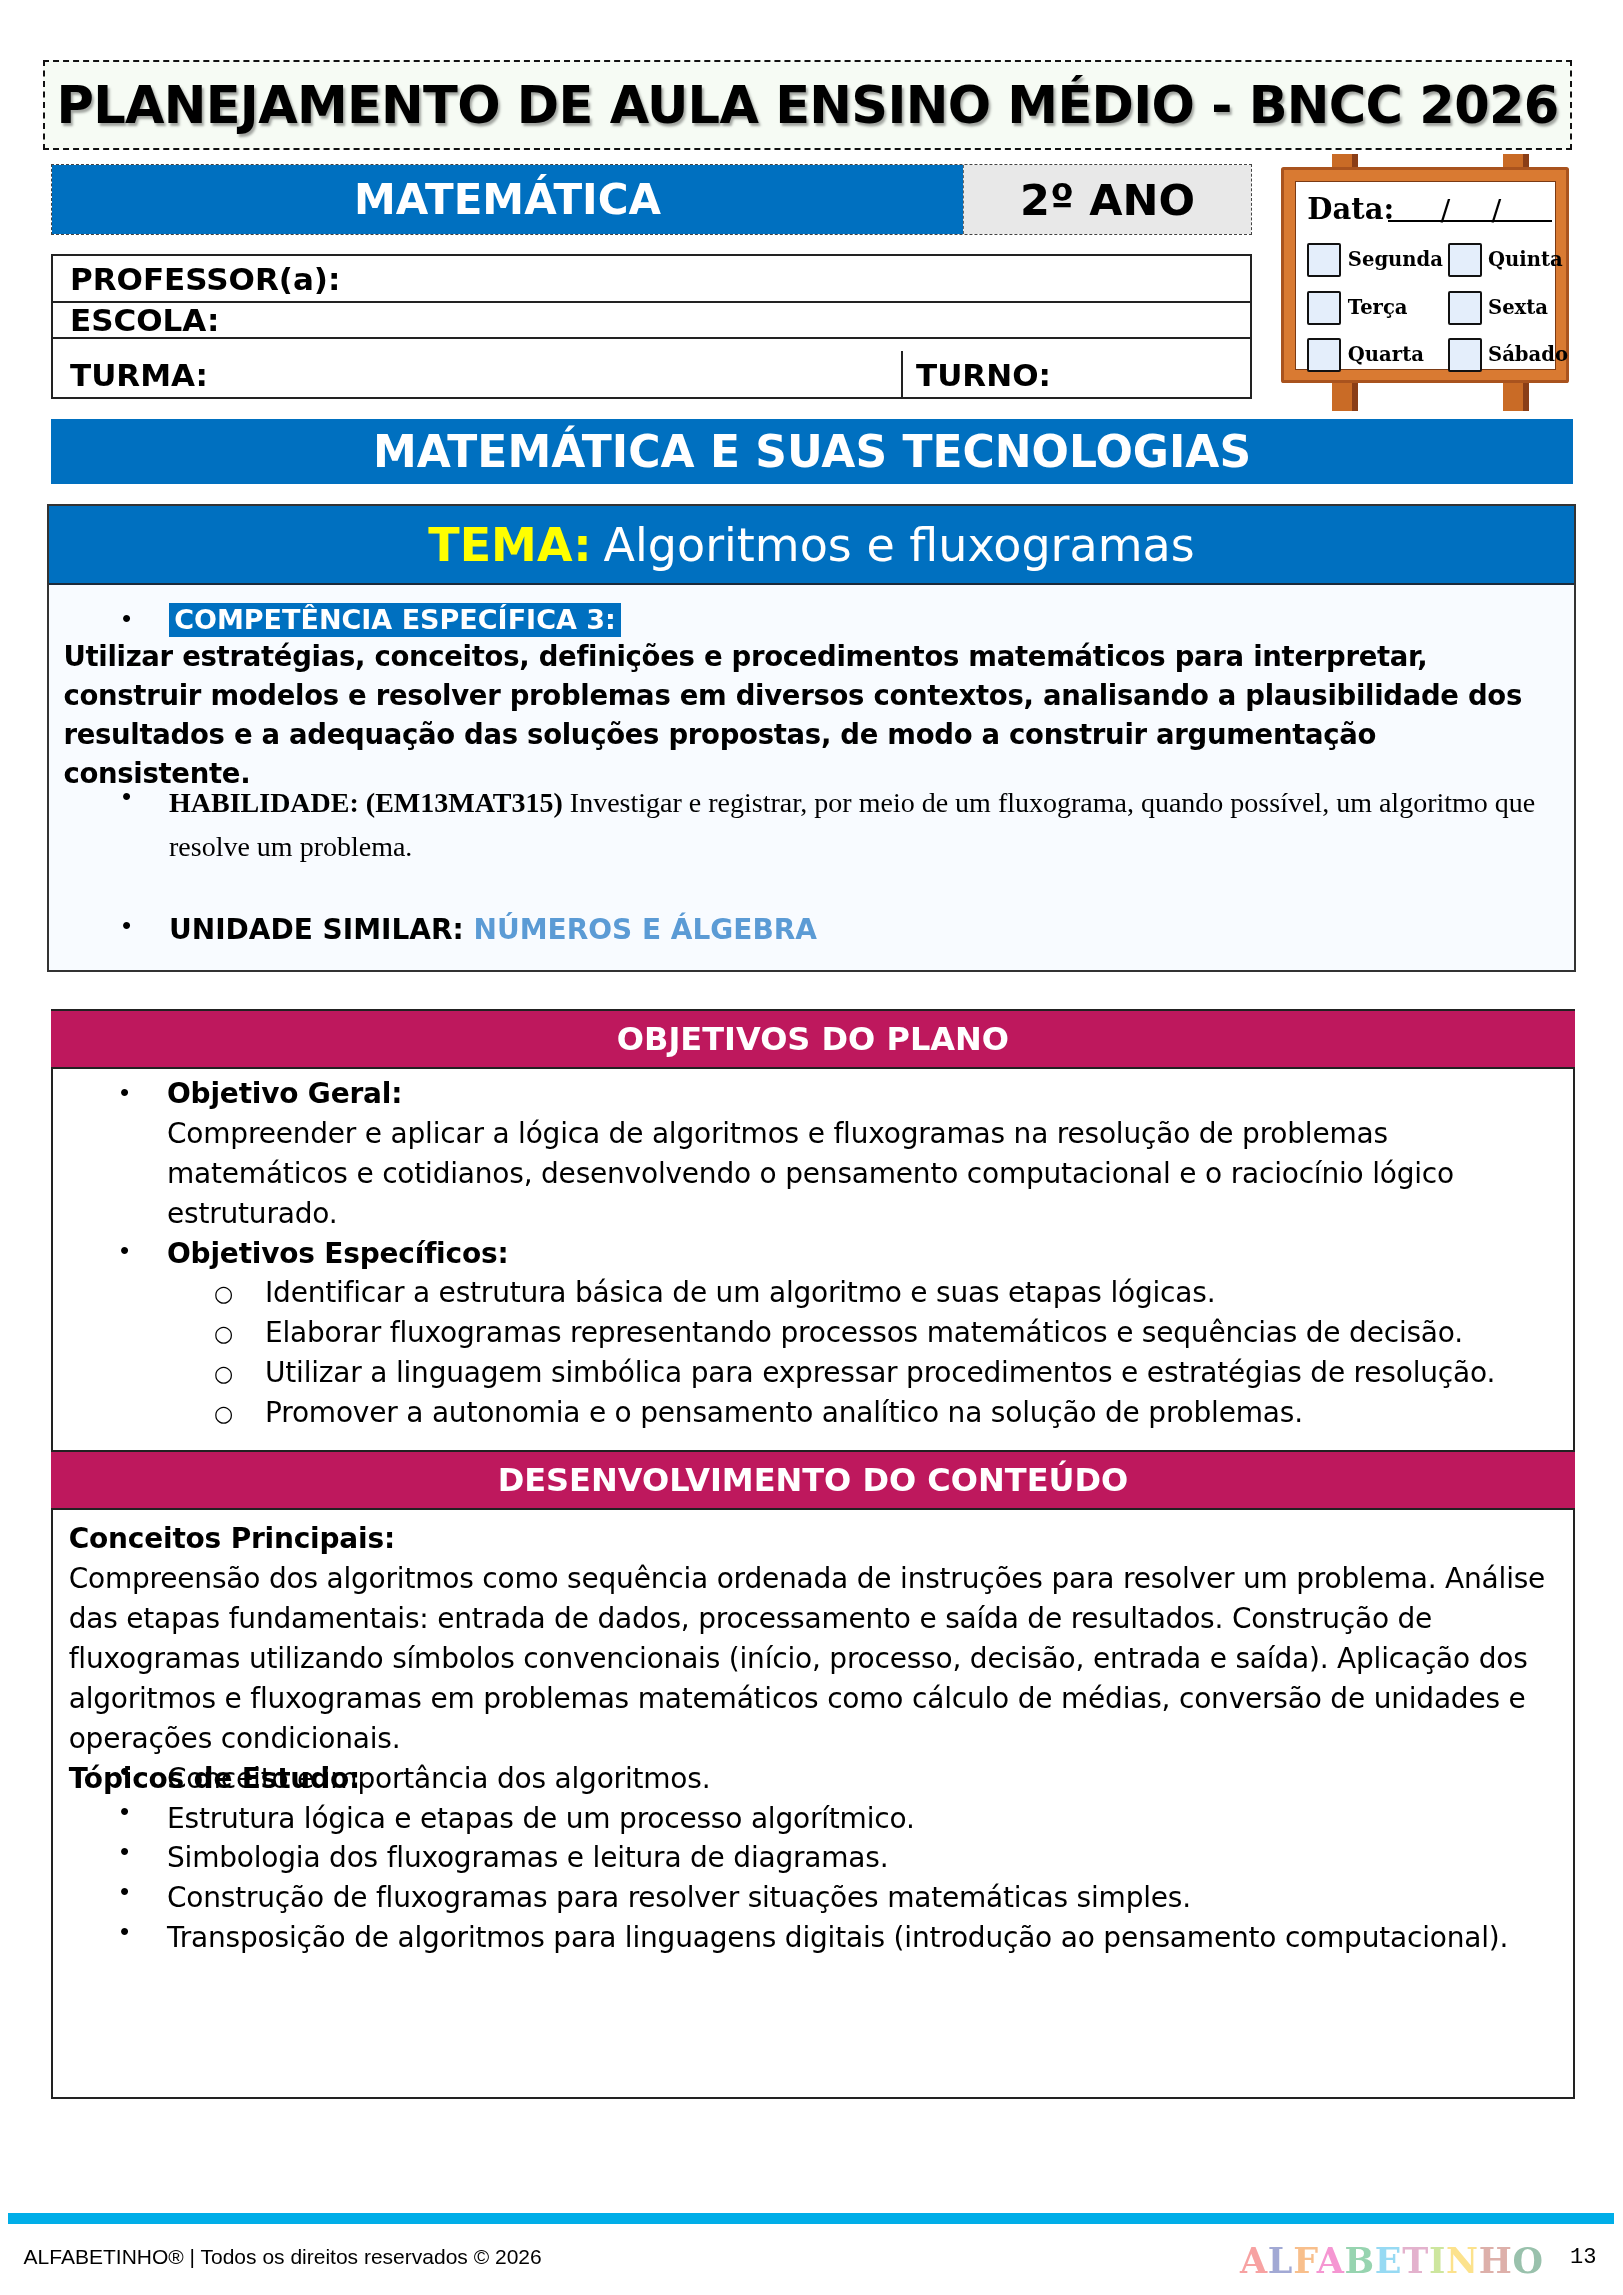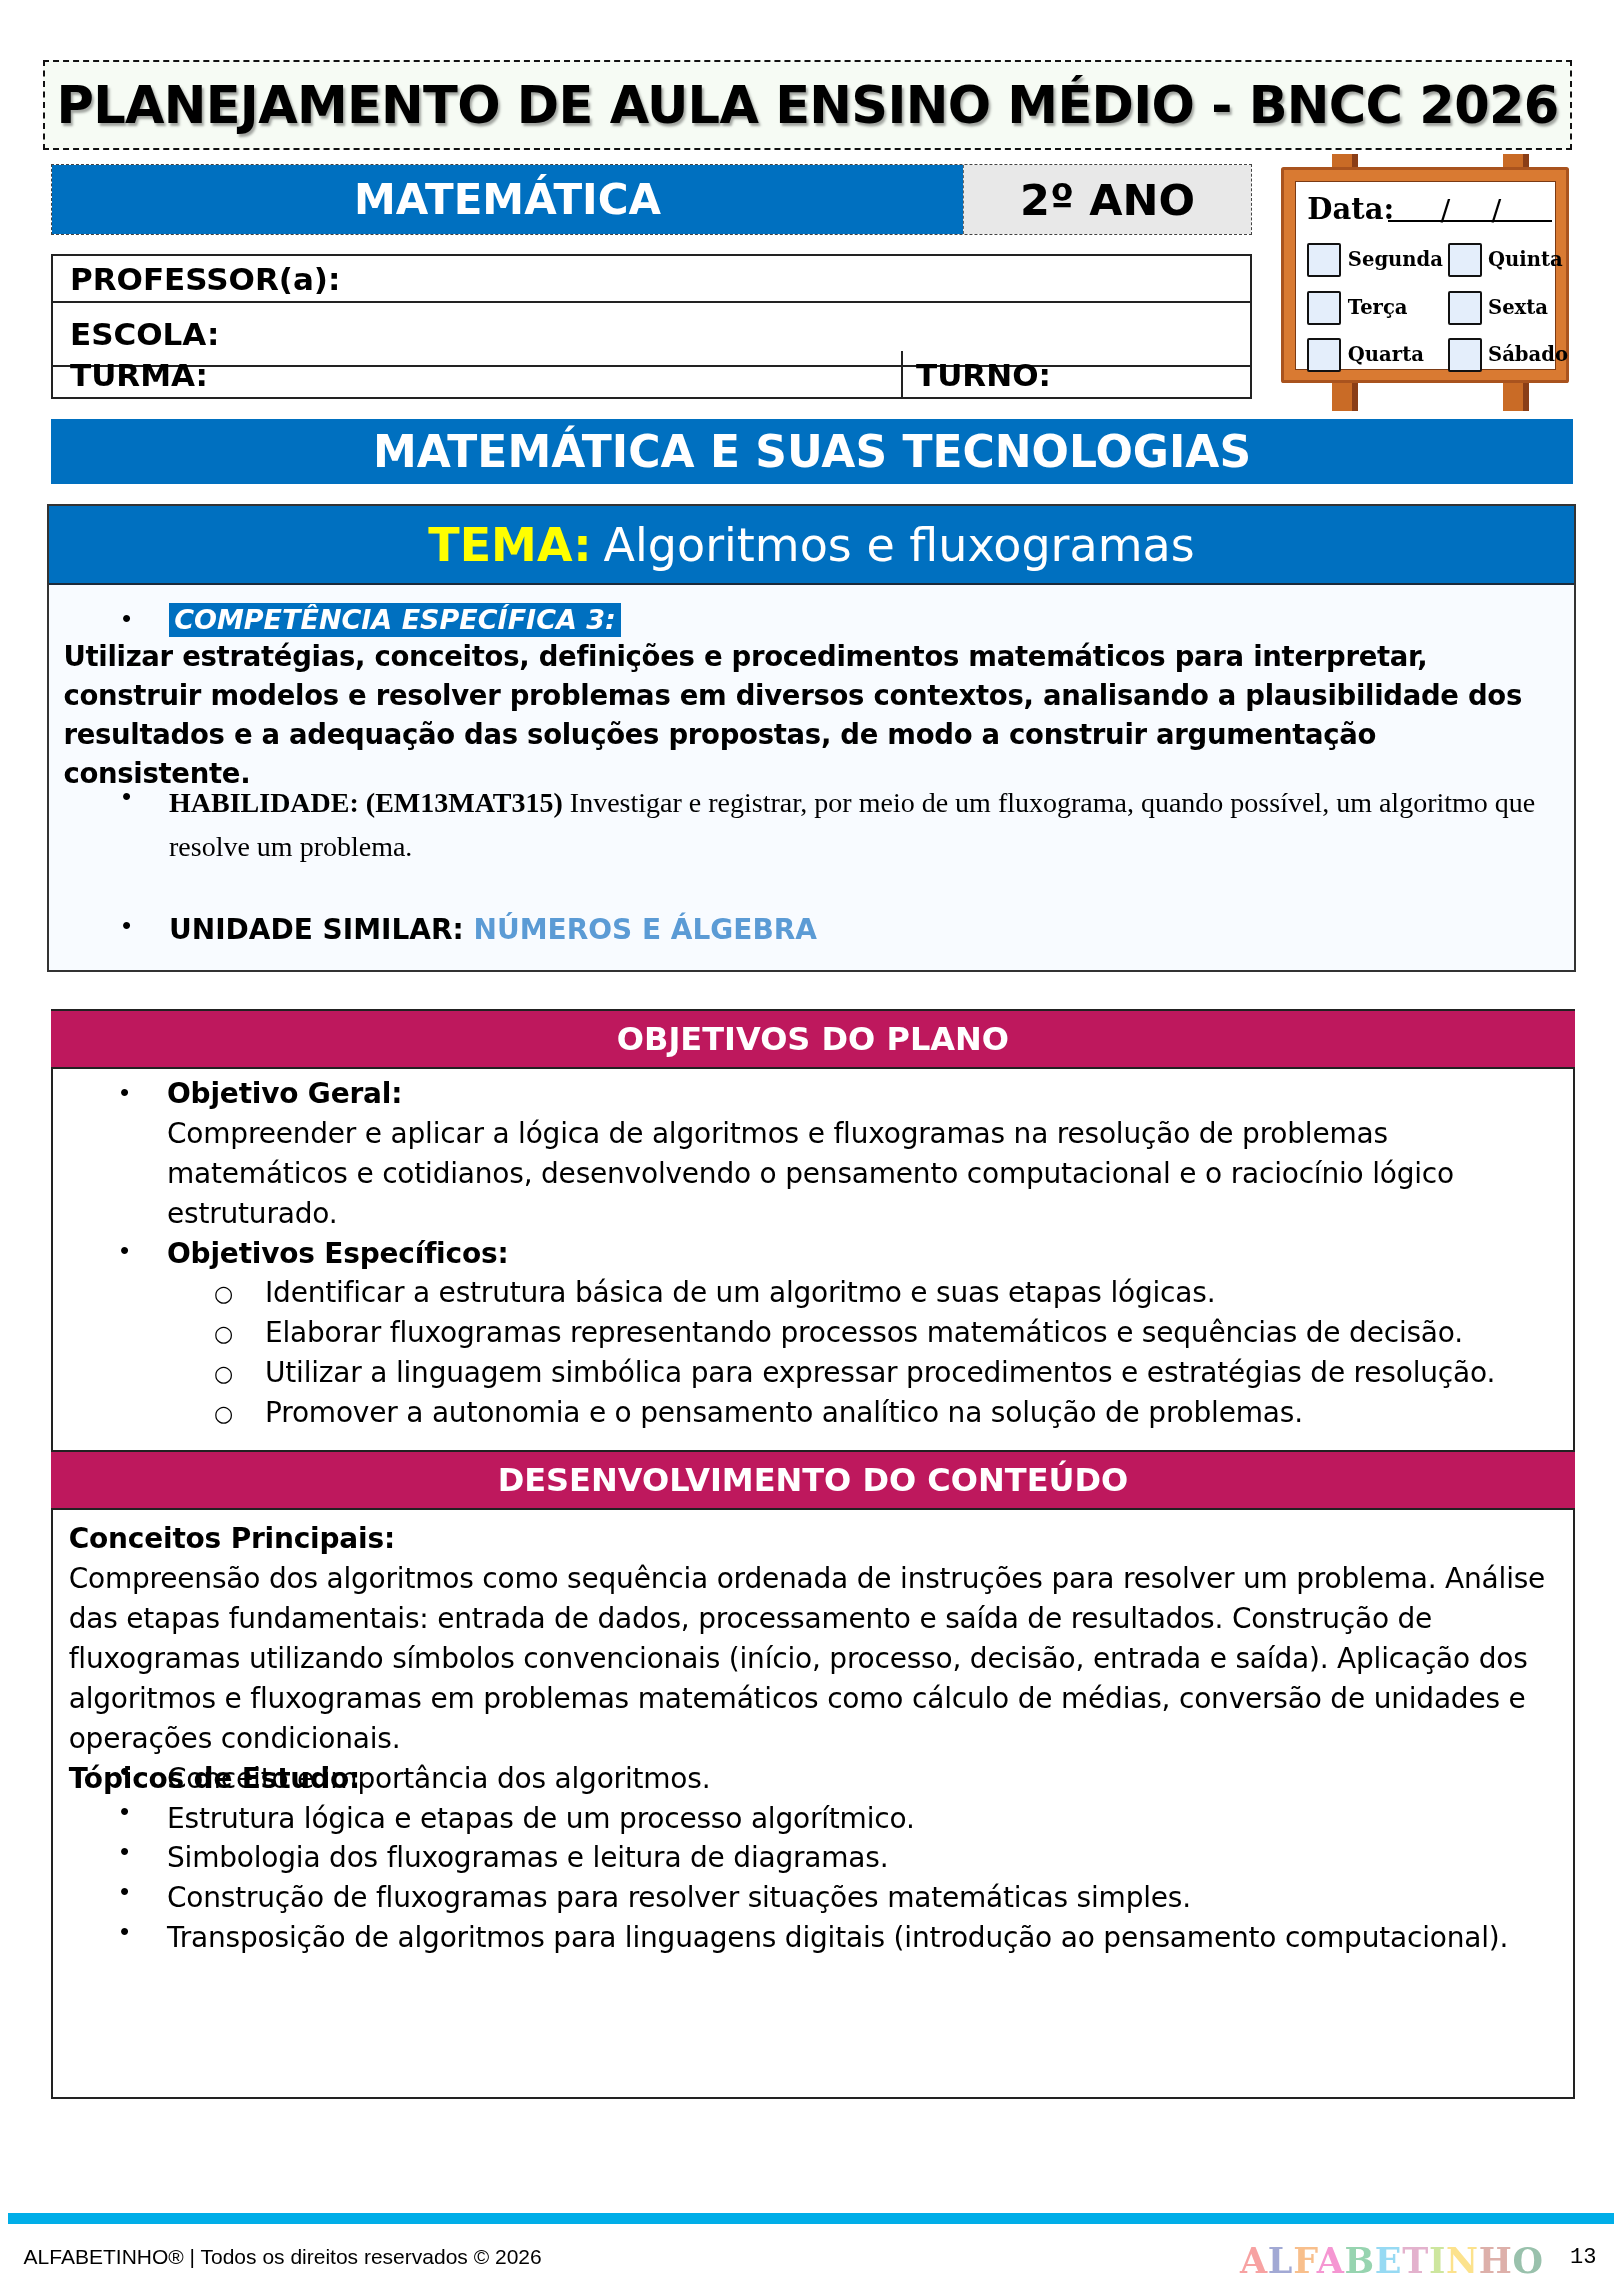--- a/index.html
+++ b/index.html
@@ -71,21 +71,21 @@
     height: 79px; background: #0070c0; border-bottom: 2.6px solid #1c2a3a;
     display: flex; align-items: center; justify-content: center;
     font-family: "DejaVu Sans", sans-serif; font-weight: bold; font-size: 46px; color: #fff;
   }
   #theme-header .tema-prefix { color: #ffff00; margin-right: 11.8px; }
   #theme-header .tema-title { font-weight: normal; }
 
   .bullet { position: absolute; font-size: 26px; }
   #comp-label {
     position: absolute; left: 120px; top: 97px; padding: 1.3px 5.2px;
-    background: #0070c0; color: #fff; font-family: "DejaVu Sans", sans-serif; font-weight: bold; font-size: 27px; font-style: italic;
+    background: #0070c0; color: #fff; font-family: "DejaVu Sans", sans-serif; font-weight: bold; font-size: 27px;
   }
   #comp-text {
     position: absolute; left: 14.4px; top: 131px; width: 1505px;
     font-family: "DejaVu Sans", sans-serif; font-weight: bold; font-size: 27.5px; line-height: 39px; letter-spacing: -0.3px;
   }
   #hab-text {
     position: absolute; left: 120px; top: 275px; width: 1387px;
     font-family: Liberation Serif, serif; font-size: 28px; line-height: 44px;
   }
   #hab-text b { font-weight: bold; }
@@ -120,21 +120,21 @@
 
 <div id="subject-bar" class="abs">
   <div id="subject-name">MATEMÁTICA</div>
   <div id="subject-year">2º ANO</div>
 </div>
 
 <div id="info-table" class="abs">
   <div class="info-row" style="top:0;height:47px;">
     <span class="info-label">PROFESSOR(a):</span>
   </div>
-  <div class="info-row" style="top:47px;height:64px;">
+  <div class="info-row" style="top:47px;height:36px;">
     <span class="info-label">ESCOLA:</span>
   </div>
   <div class="info-row" id="row-turma" style="top:95px;height:48px;justify-content:flex-end;">
     <div class="cell-left">
       <span class="info-label">TURMA:</span>
     </div>
     <div class="cell-right">
       <span class="info-label" style="padding-left:13px">TURNO:</span>
     </div>
   </div>

